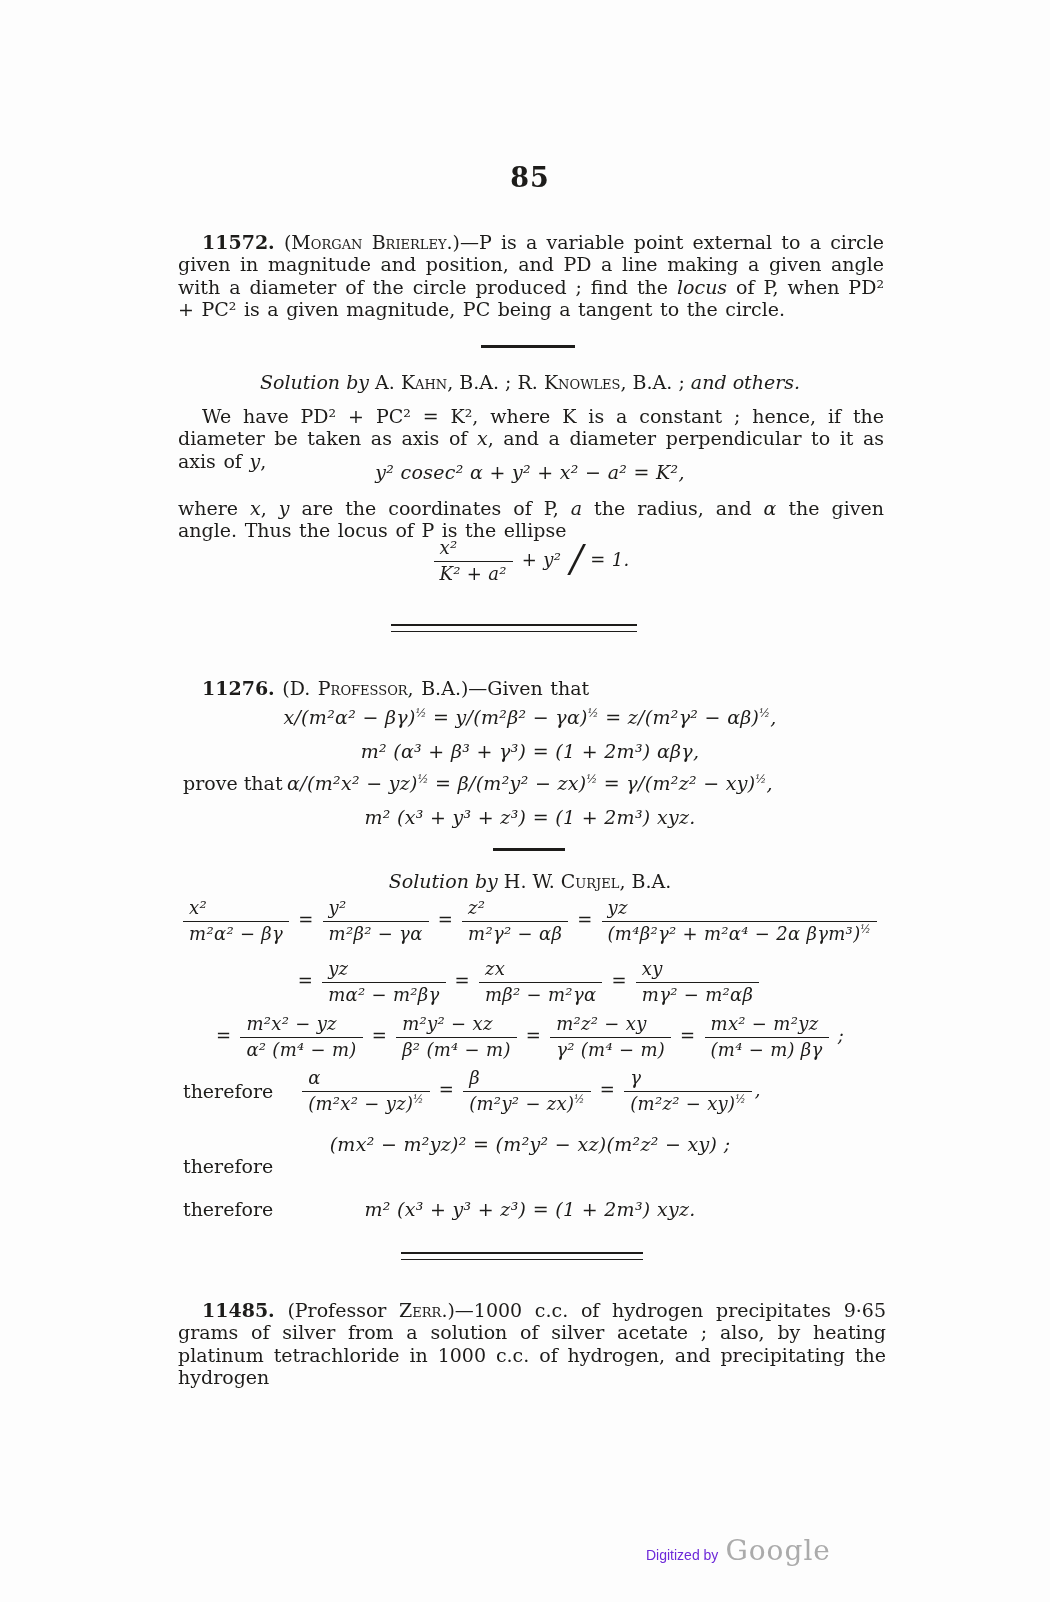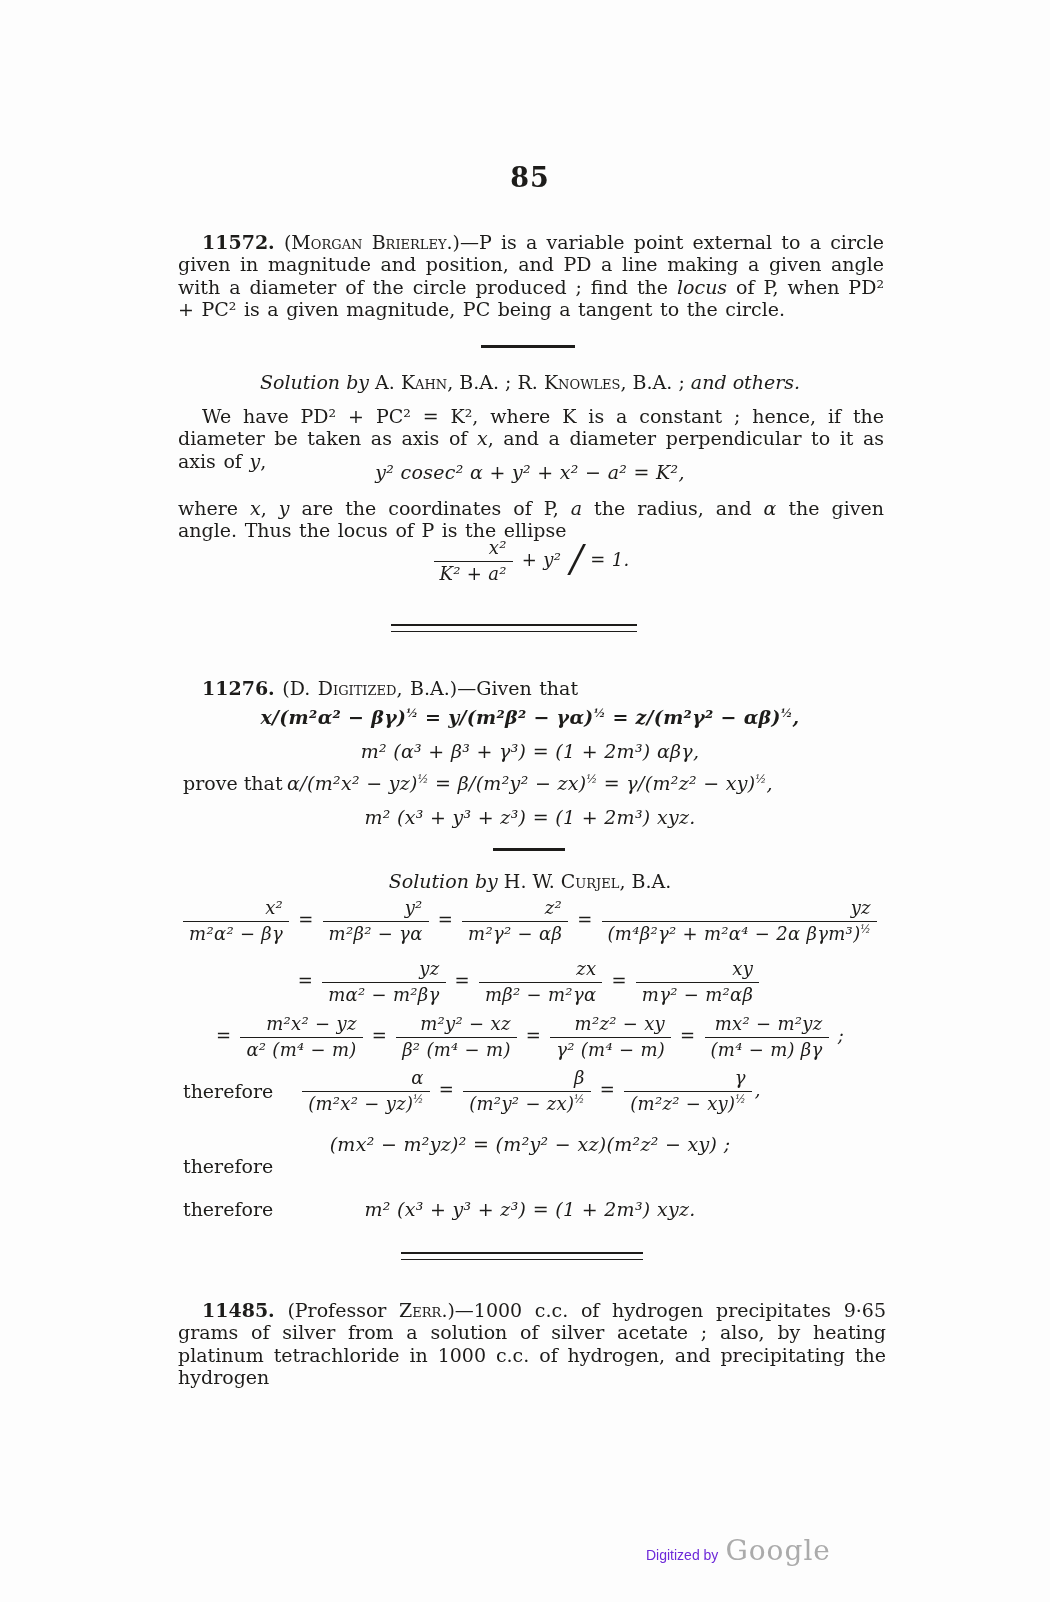--- a/index.html
+++ b/index.html
@@ -12,21 +12,21 @@
   .center { text-align:center; }
   .b { font-weight:bold; }
   .i { font-style:italic; }
   .sc { font-variant:small-caps; }
   .sup { font-size:58%; vertical-align:super; line-height:0; }
   .math { font-style:italic; letter-spacing:0.3px; }
   .eqrow { left:150px; width:760px; text-align:center; font-size:19px; }
   .fr { font-size:18px; }
   .lead { position:absolute; left:33px; top:50%; transform:translateY(-50%);
           font-style:normal; font-size:19px; letter-spacing:0; }
-  .frac { display:inline-block; vertical-align:middle; text-align:right; margin:0 3px; line-height:1.15;font-style:italic; }
+  .frac { display:inline-block; vertical-align:middle; text-align:left; margin:0 3px; line-height:1.15;font-style:italic; }
   .num { display:block; padding:0 6px 2px; border-bottom:1.6px solid #1d1c1a; }
   .den { display:block; padding:2px 6px 0; }
   .bigslash { font-size:210%; vertical-align:middle; position:relative; top:-3px; margin:0 1px 0 3px; font-style:italic; }
   .rule { background:#1d1c1a; }
   .drule { border-top:2.2px solid #1d1c1a; border-bottom:1.3px solid #1d1c1a; height:8px; background:transparent; }
   .pagenum { font-size:27px; font-weight:bold; letter-spacing:1px; }
   .heading { font-size:19px; }
   .wm { display:flex; align-items:baseline; gap:7px; }
   .wm-prefix { font-family:"Liberation Sans", sans-serif; font-size:14px; color:#6d28d9; }
   .wm-logo { font-size:28px; color:#ababab; letter-spacing:1px; }
@@ -45,23 +45,23 @@
 <div class="abs para indent" style="left:178px; top:405px; width:706px;"><span>We have PD² + PC² = K², where K is a constant ;  hence, if the diameter be taken as axis of </span><span class="i">x</span><span>, and a diameter perpendicular to it as axis of </span><span class="i">y</span><span>,</span></div>
 
 <div class="abs eqrow math" style="top:461px;"><span>y² cosec² α + y² + x² − a² = K²,</span></div>
 
 <div class="abs para" style="left:178px; top:497px; width:706px;"><span>where </span><span class="i">x</span><span>, </span><span class="i">y</span><span> are the coordinates of P, </span><span class="i">a</span><span> the radius, and </span><span class="i">α</span><span> the given angle.  Thus the locus of P is the ellipse</span></div>
 
 <div class="abs eqrow math fr" style="top:538px;"><span class="frac"><span class="num"><span>x²</span></span><span class="den"><span>K² + a²</span></span></span><span> + y² </span><span class="bigslash">/</span><span> = 1.</span></div>
 
 <div class="abs drule" style="left:391px; top:624px; width:246px;"></div>
 
-<div class="abs para indent" style="left:178px; top:677px; width:706px;"><span class="b">11276.</span><span>  (</span><span class="sc">D. Digitized</span><span>, B.A.)—Given that</span></div>
+<div class="abs para indent" style="left:178px; top:677px; width:706px;"><span class="b">11276.</span><span>  (</span><span class="sc">D. Professor</span><span>, B.A.)—Given that</span></div>
 
-<div class="abs eqrow math" style="top:706px;font-weight:bold;"><span>x/(m²α² − βγ)</span><span class="sup">½</span><span> = y/(m²β² − γα)</span><span class="sup">½</span><span> = z/(m²γ² − αβ)</span><span class="sup">½</span><span>,</span></div>
+<div class="abs eqrow math" style="top:706px;"><span>x/(m²α² − βγ)</span><span class="sup">½</span><span> = y/(m²β² − γα)</span><span class="sup">½</span><span> = z/(m²γ² − αβ)</span><span class="sup">½</span><span>,</span></div>
 
 <div class="abs eqrow math" style="top:740px;"><span>m² (α³ + β³ + γ³) = (1 + 2m³) αβγ,</span></div>
 
 <div class="abs eqrow math" style="top:772px;">
   <span class="lead">prove that</span>
 <span>α/(m²x² − yz)</span><span class="sup">½</span><span> = β/(m²y² − zx)</span><span class="sup">½</span><span> = γ/(m²z² − xy)</span><span class="sup">½</span><span>,</span></div>
 
 <div class="abs eqrow math" style="top:806px;"><span>m² (x³ + y³ + z³) = (1 + 2m³) xyz.</span></div>
 
 <div class="abs rule" style="left:493px; top:848px; width:72px; height:3px;"></div>

